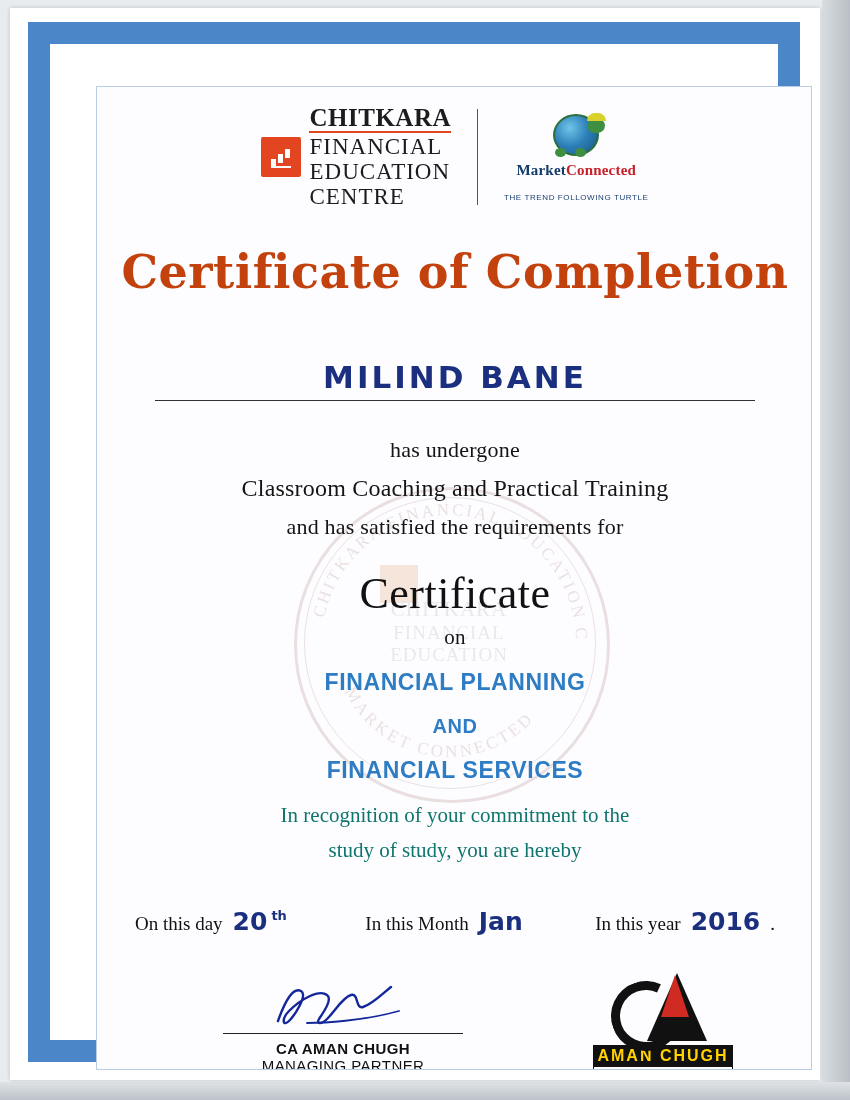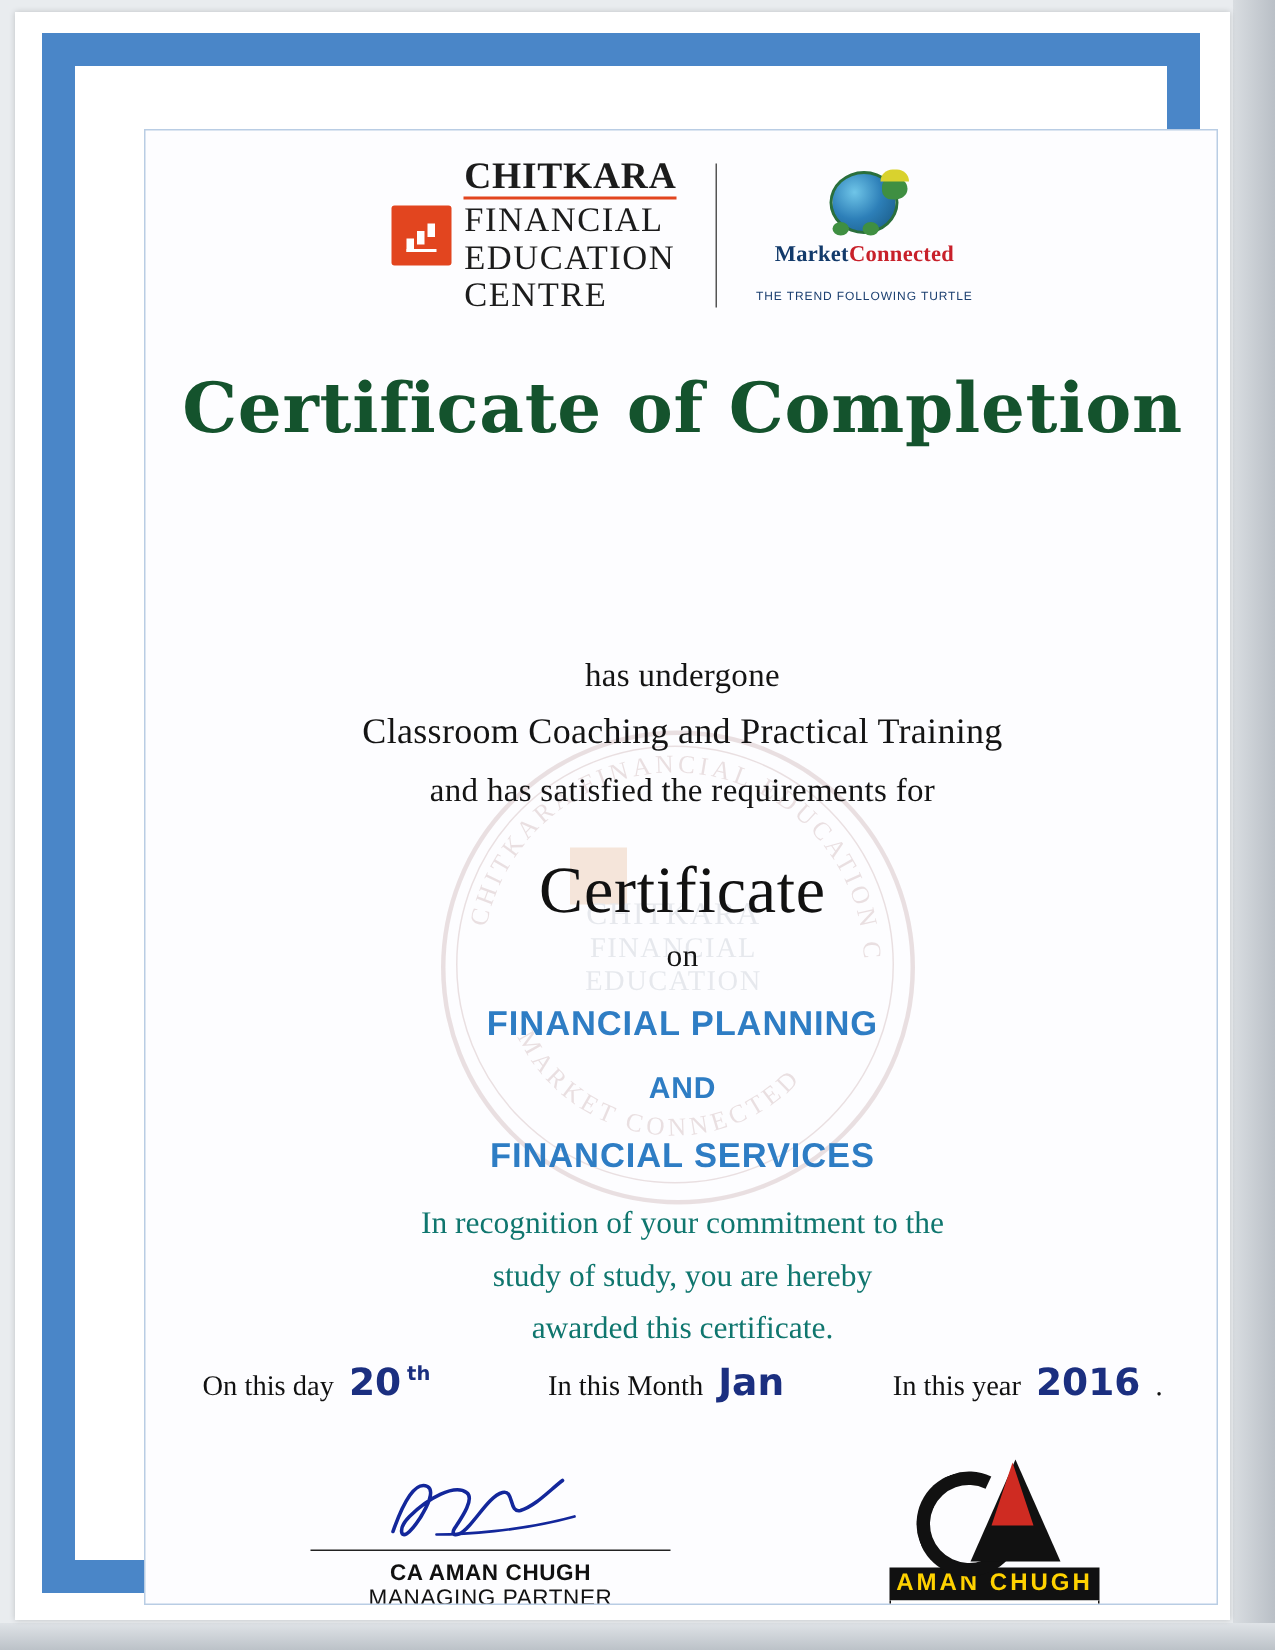--- a/index.html
+++ b/index.html
@@ -221,21 +221,21 @@
     margin-top: 14px;
     font-family: "Liberation Sans", sans-serif;
   }
 
   
   .cert-title {
     position: absolute;
     left: 0; top: 158px;
     width: 716px;
     text-align: center;
-    color: #14532d;
+    color: #c2410c;
     font-size: 46px;
     font-family: "DejaVu Serif", serif;
     font-weight: bold;
     letter-spacing: .5px;
   }
 
   .recipient-wrap {
     position: absolute;
     left: 58px; top: 272px;
     width: 600px;
@@ -313,21 +313,21 @@
     color: #1b2f80;
     font-family: "DejaVu Sans", sans-serif;
     font-size: 25px;
     font-weight: bold;
   }
   .hand.sup { font-size: 13px; position: relative; top: -10px; left: -6px; }
 
   
   .sign-block {
     position: absolute;
-    left: 110px; top: 890px;
+    left: 126px; top: 890px;
     width: 240px;
     text-align: center;
   }
   .sign-scribble {
     height: 56px;
     position: relative;
   }
   .sign-rule {
     border-bottom: 1.5px solid #222;
     width: 240px;
@@ -465,33 +465,36 @@
             </div>
             <div class="mc-name">
               <span>Market</span><span class="mc-red">Connected</span>
             </div>
             <div class="mc-tag">THE TREND FOLLOWING TURTLE</div>
           </div>
         </div>
 
         <div class="cert-title">Certificate of Completion</div>
 
+        <div class="recipient-wrap">
+          <div class="recipient">MILIND  BANE</div>
+          <div class="recipient-rule"></div>
+        </div>
 
         <div class="body-lines">
           <div class="bl">has undergone</div>
           <div class="bl mid">Classroom Coaching  and Practical Training</div>
           <div class="bl">and has satisfied the requirements for</div>
           <div class="cert-word">Certificate</div>
           <div class="bl on-word">on</div>
           <div class="subject">FINANCIAL PLANNING</div>
           <div class="subject and">AND</div>
           <div class="subject">FINANCIAL SERVICES</div>
           <div class="recog">In recognition of your commitment to the</div>
           <div class="recog">study of study, you are hereby</div>
-          <div class="recog">awarded this certificate.</div>
         </div>
 
         <div class="date-row">
           <div class="date-seg">
             <span>On this day</span>
             <span class="hand">20</span>
             <span class="hand sup">th</span>
           </div>
           <div class="date-seg">
             <span>In this Month</span>

